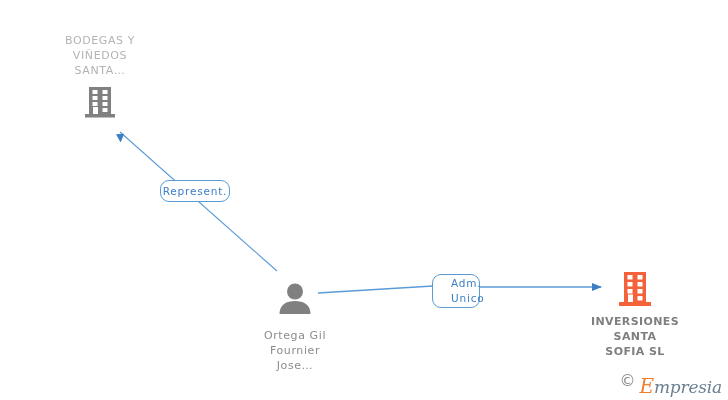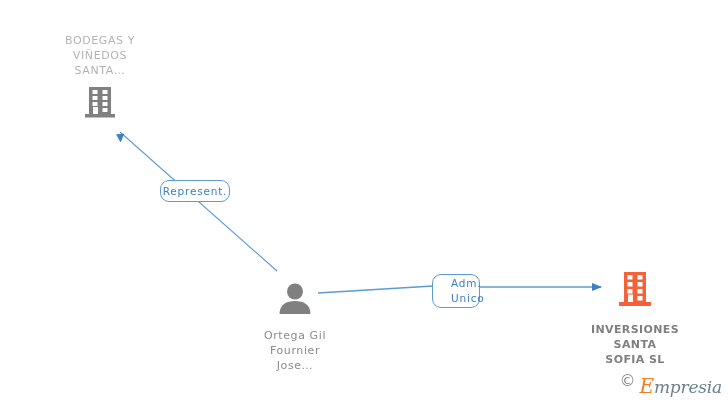--- a/index.html
+++ b/index.html
@@ -168,21 +168,21 @@
       <rect x="2" y="32" width="32" height="4" fill="#f4623a"></rect>
       <rect x="10.5" y="5" width="5" height="4.5" fill="#ffffff"></rect>
       <rect x="20.5" y="5" width="5" height="4.5" fill="#ffffff"></rect>
       <rect x="10.5" y="12" width="5" height="4.5" fill="#ffffff"></rect>
       <rect x="20.5" y="12" width="5" height="4.5" fill="#ffffff"></rect>
       <rect x="10.5" y="19" width="5" height="4.5" fill="#ffffff"></rect>
       <rect x="20.5" y="19" width="5" height="4.5" fill="#ffffff"></rect>
       <rect x="20.5" y="26" width="5" height="4.5" fill="#ffffff"></rect>
       <rect x="11" y="24.5" width="5" height="7.5" fill="#ffffff"></rect>
     </svg>
-    <div class="node-label label-company-right" style="margin-top:14px;">INVERSIONES
+    <div class="node-label label-company-right" style="margin-top:6px;">INVERSIONES
 SANTA
 SOFIA SL</div>
   </div>
 
   <div class="edge-box" id="box-represent">Represent.</div>
 
   <div class="edge-box" id="box-adm-unico">Adm.
 Unico</div>
 
   <div class="watermark">

